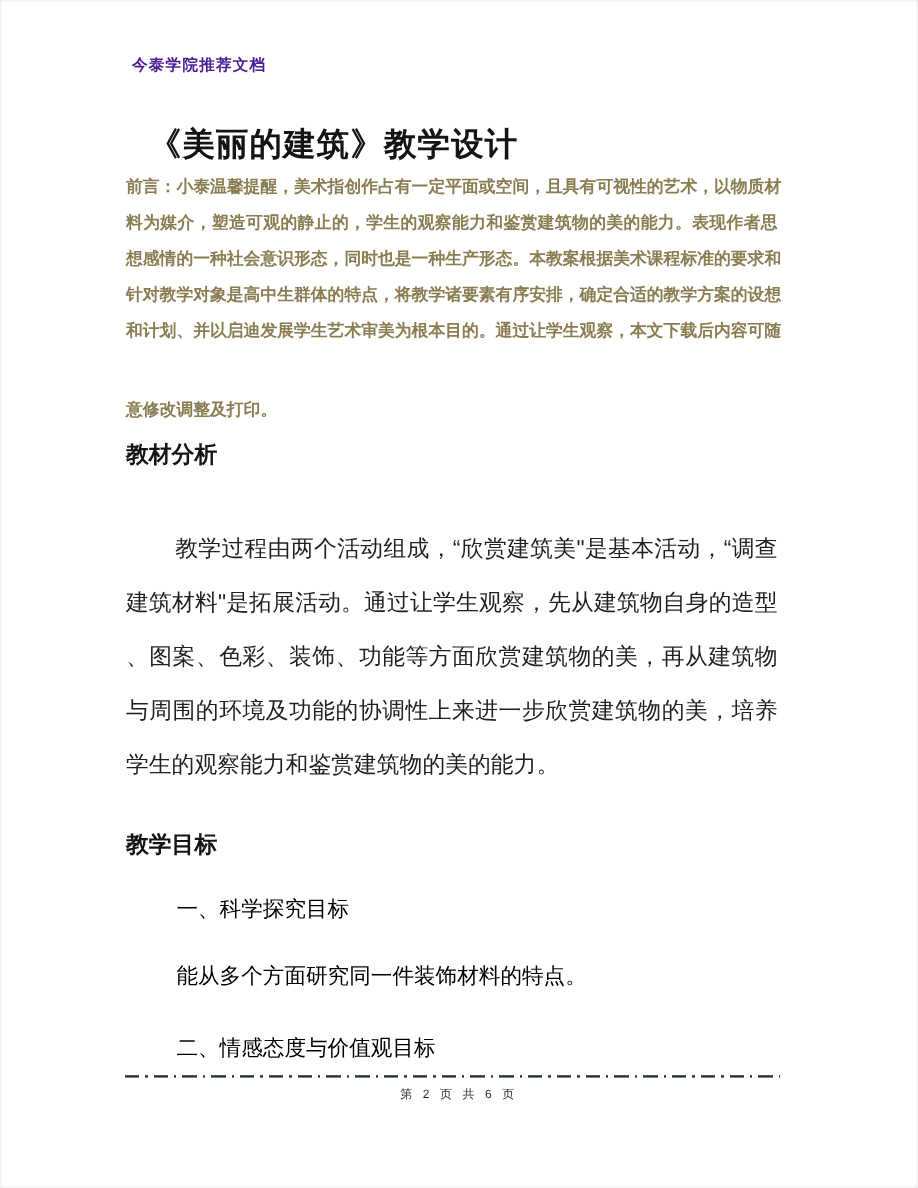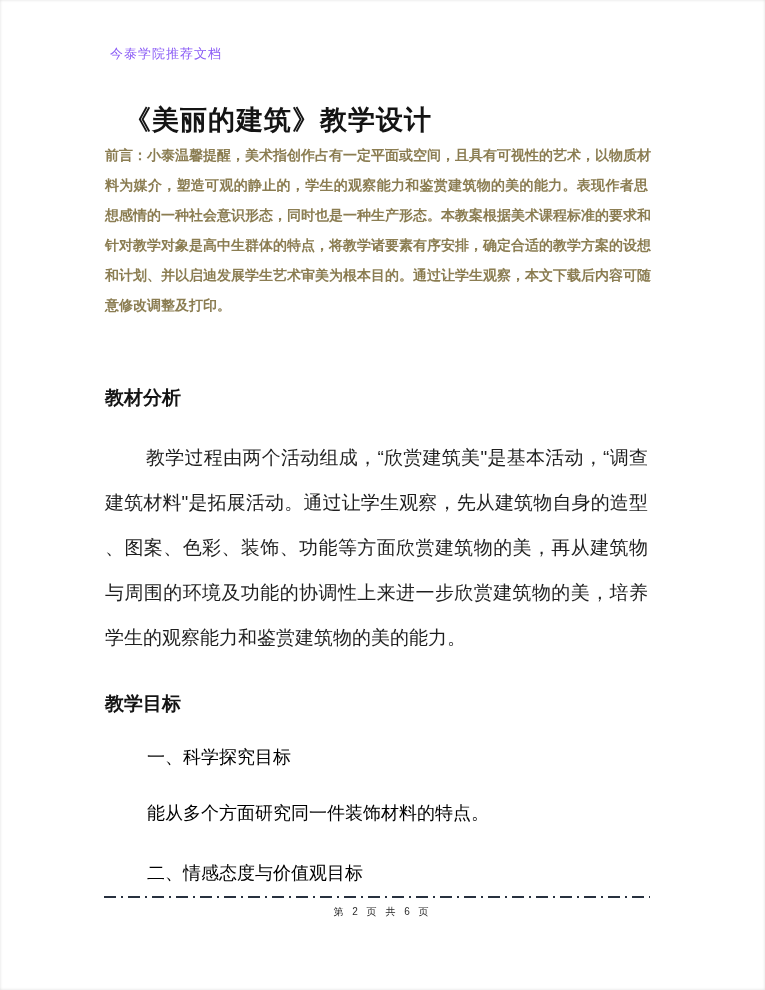--- a/index.html
+++ b/index.html
@@ -14,22 +14,22 @@
     background: #ffffff;
     overflow: hidden;
     font-family: "Liberation Sans", sans-serif;
     box-shadow: inset 0 0 3px #dcdcdc;
   }
   .brand {
     position: absolute;
     left: 110px;
     top: 45px;
     font-size: 13px;
-    font-weight: normal;
-    color: #8b5cf6;
+    font-weight: bold;
+    color: #4c1d95;
     letter-spacing: 1px;
   }
   .doc-title {
     position: absolute;
     left: 112px;
     top: 90px;
     font-size: 27px;
     font-weight: bold;
     color: #141414;
     letter-spacing: 1px;
@@ -45,29 +45,30 @@
   }
   .preface .pline {
     height: 30px;
     line-height: 30px;
     text-align: justify;
     text-align-last: justify;
     white-space: nowrap;
   }
   .preface .pline.last {
     text-align-last: left;
+    margin-top: 36px;
   }
   .sec-heading {
     position: absolute;
     left: 105px;
     font-size: 19px;
     font-weight: bold;
     color: #141414;
   }
-  .sec-heading.h1 { top: 385px; }
+  .sec-heading.h1 { top: 366px; }
   .sec-heading.h2 { top: 691px; }
   .bodypara {
     position: absolute;
     left: 105px;
     top: 435px;
     width: 543px;
     color: #1f1f1f;
     font-size: 19px;
   }
   .bodypara .bline {

